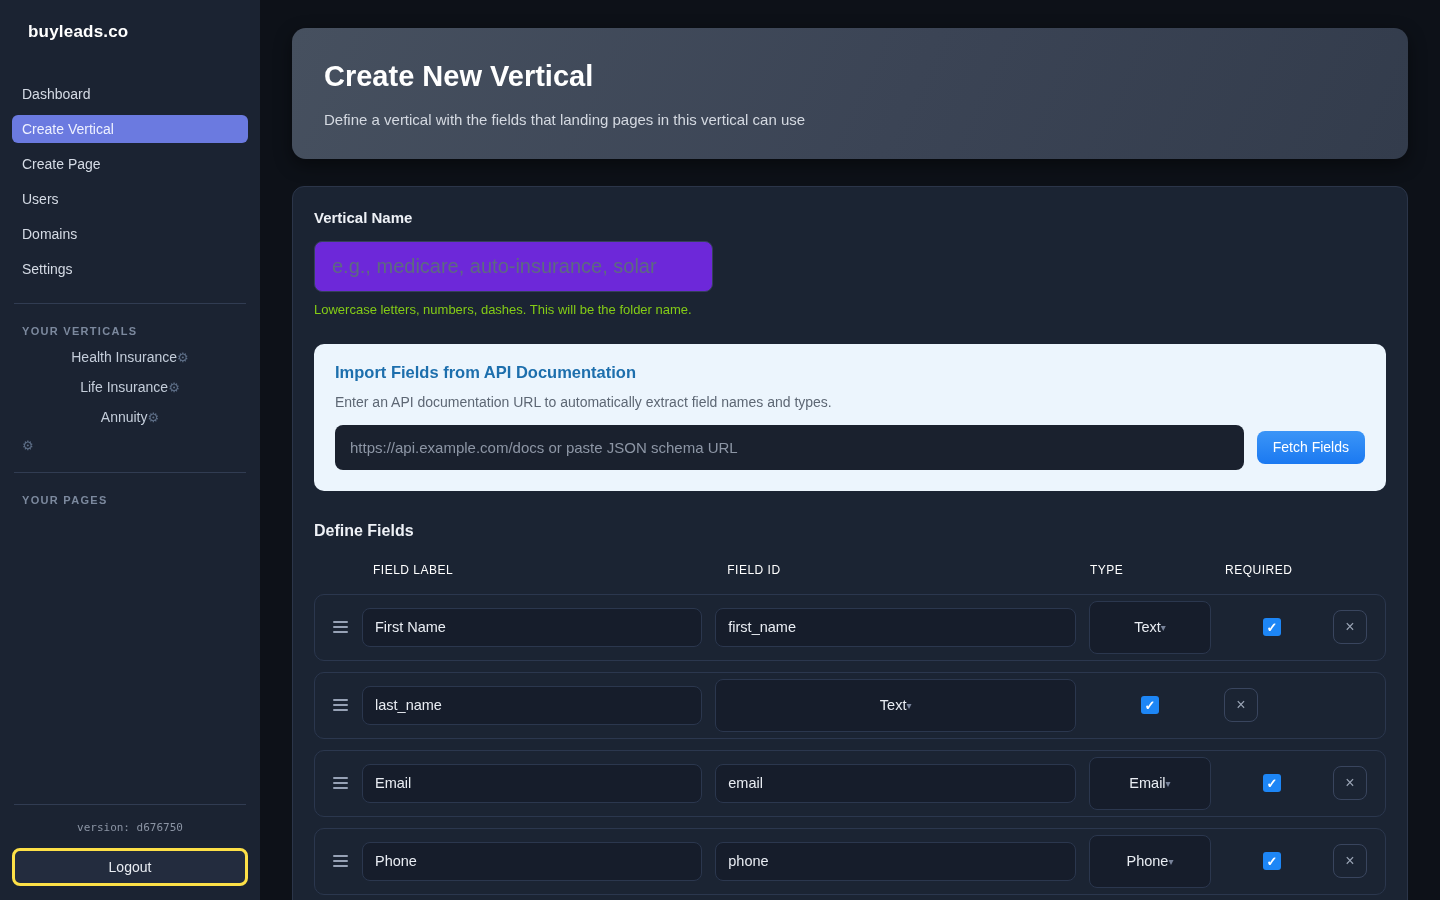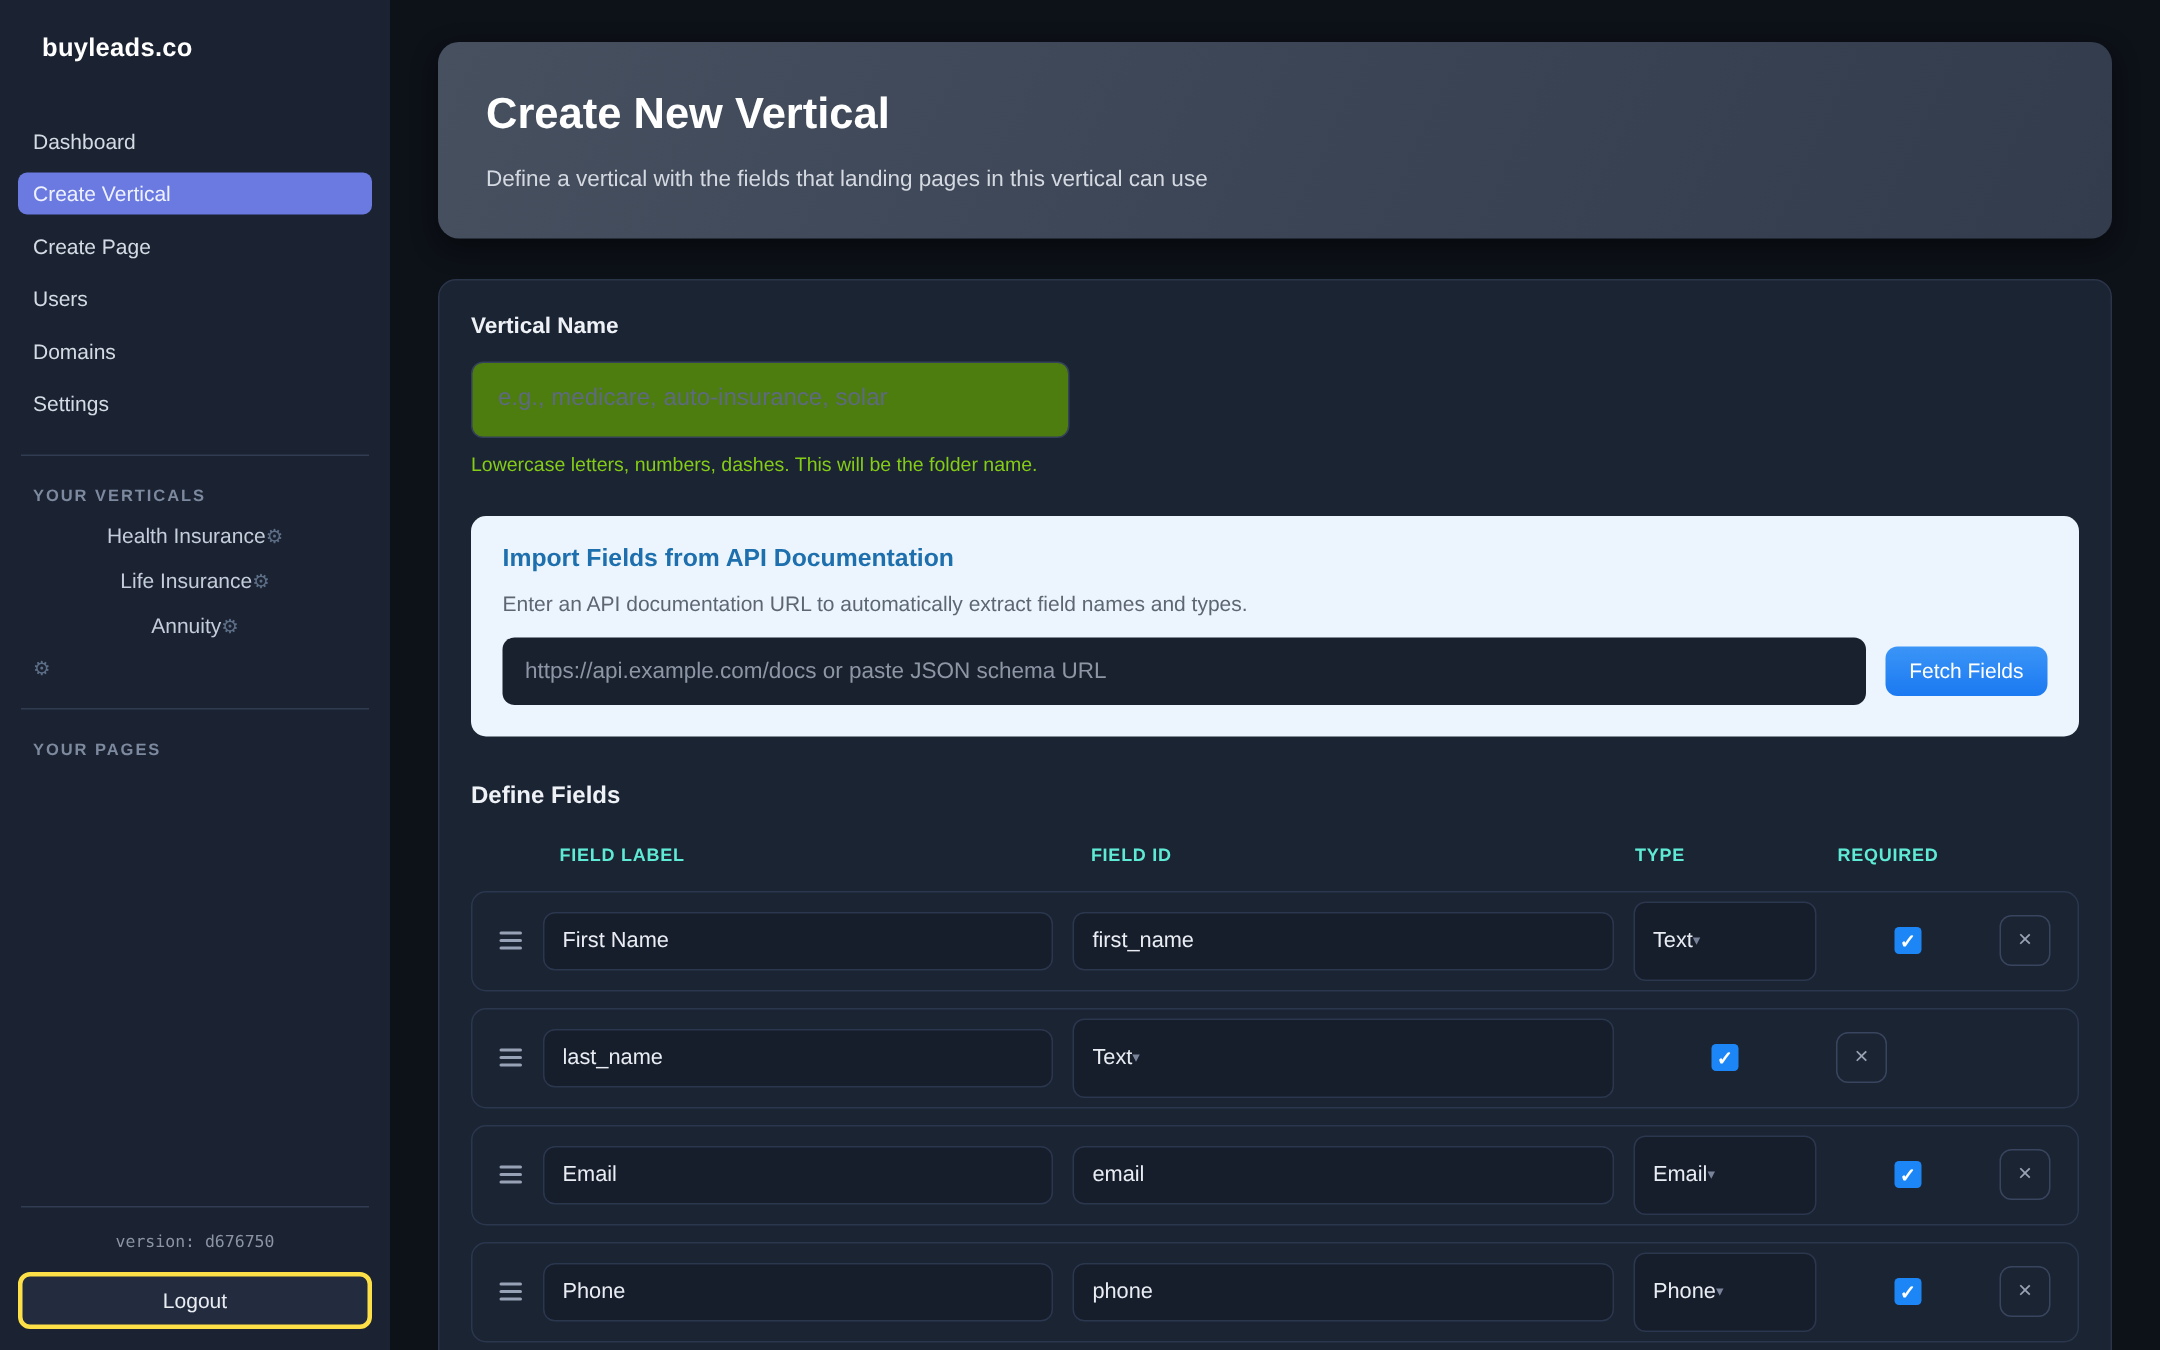--- a/index.html
+++ b/index.html
@@ -57,22 +57,22 @@
   .header-card h1 { margin:2px 0 18px; font-size:29px; line-height:1.1; color:#ffffff; font-weight:bold; }
   .header-card p { margin:0; font-size:15px; color:#d4d9e1; }
 
   .form-card {
     background:#1b2433; border:1px solid #2b3549; border-radius:12px;
     padding:22px 21px 40px;
   }
   .field-label-lg { font-size:15px; font-weight:bold; color:#eef1f6; margin-bottom:15px; }
   .vertical-name-input {
     width:399px; height:51px; box-sizing:border-box;
-    background:#4d7c0f; border:1px solid #35405a; border-radius:8px;
-    padding:0 17px; font-size:16px; color:#e9edf3; font-family:inherit; outline:none;
+    background:#6d28d9; border:1px solid #35405a; border-radius:8px;
+    padding:0 17px; font-size:20px; color:#e9edf3; font-family:inherit; outline:none;
   }
   .vertical-name-input::placeholder { color:#5d6a80; }
   .help-text { font-size:13px; color:#84cc16; margin-top:10px; }
 
   .import-panel {
     margin-top:27px; background:#ecf5fd; border-radius:10px; padding:19px 21px 21px;
   }
   .import-title { margin:0 0 12px; font-size:16.5px; font-weight:bold; color:#1d6fad; }
   .import-desc { margin:0 0 15px; font-size:14px; color:#5d6774; }
   .import-row { display:flex; align-items:center; }
@@ -91,40 +91,40 @@
 
   .define-title { margin:31px 0 0; font-size:16px; font-weight:bold; color:#eef1f6; }
 
   .grid-cols {
     display:grid;
     grid-template-columns:16px 1fr 1.06fr 122px 96px 34px;
     column-gap:13px; align-items:center;
   }
   .table-head {
     padding:0 18px; margin:23px 0 17px;
-    color:#5eead4; font-size:12px; font-weight:bold; letter-spacing:.5px;
+    color:#ffffff; font-size:12px; font-weight:normal; letter-spacing:.5px;
   }
   .table-head .pad-left { padding-left:12px; }
 
   .field-row {
     padding:6px 18px; margin-bottom:11px;
     background:#1b2433; border:1px solid #2b374e; border-radius:10px;
   }
   .drag-handle { display:flex; flex-direction:column; gap:3px; cursor:grab; }
   .drag-handle i { display:block; width:15px; height:2px; background:#97a2b6; border-radius:1px; }
   .row-input {
     width:100%; height:39px; box-sizing:border-box;
     background:#161d2b; border:1px solid #2b374e; border-radius:8px;
     padding:0 12px; font-size:14.5px; color:#e9edf3; font-family:inherit; outline:none;
   }
   .type-select {
     height:53px; box-sizing:border-box;
     background:#161d2b; border:1px solid #2b374e; border-radius:8px;
     padding:0 12px; font-size:14.5px; color:#e9edf3;
-    display:flex; align-items:center; justify-content:flex-start; cursor:pointer;
+    display:flex; align-items:center; justify-content:center; cursor:pointer;
   }
   .type-select .chev { color:#78839a; font-size:10px; }
   .required-cell { display:flex; justify-content:center; }
   .checkbox {
     width:18px; height:18px; background:#1d86f6; border-radius:3px;
     display:flex; align-items:center; justify-content:center;
     color:#ffffff; font-size:13px; font-weight:bold; cursor:pointer; line-height:1;
   }
   .remove-btn {
     width:34px; height:34px; box-sizing:border-box;

